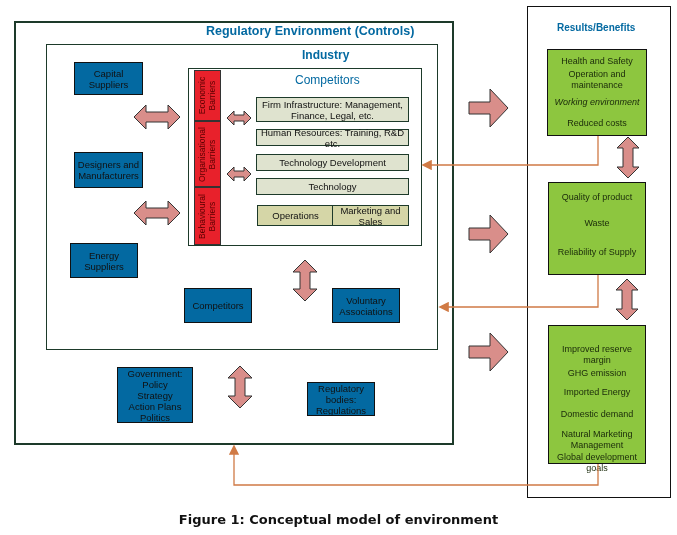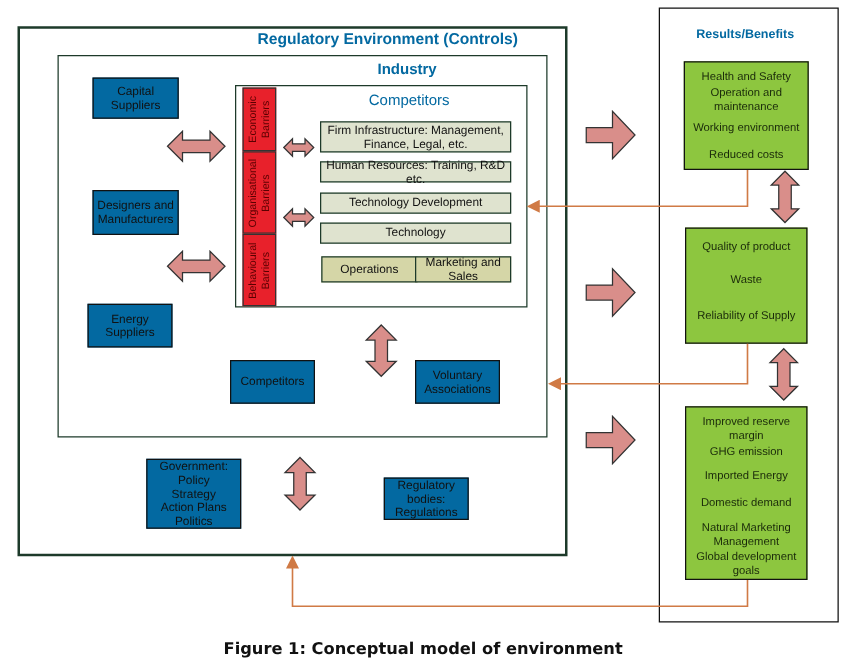--- a/index.html
+++ b/index.html
@@ -81,31 +81,31 @@
 bodies:
 Regulations</div>
 
 <div class="abs frame-black" style="left:527px; top:6px; width:144px; height:492px;"></div>
 <div class="title" style="left:557px; top:22px; font-size:10px;">Results/Benefits</div>
 
 <div class="green" style="left:547px; top:49px; width:100px; height:87px; padding-top:6px;">
   <div>Health and Safety</div>
   <div style="white-space:pre; margin-top:2px;">Operation and
 maintenance</div>
-  <div style="margin-top:6px;">Working environment</div>
+  <div style="margin-top:6px;font-style:italic;">Working environment</div>
   <div style="margin-top:10px;">Reduced costs</div>
 </div>
 
 <div class="green" style="left:548px; top:182px; width:98px; height:93px; padding-top:9px;">
   <div>Quality of product</div>
   <div style="margin-top:15px;">Waste</div>
   <div style="margin-top:18px;">Reliability of Supply</div>
 </div>
 
-<div class="green" style="left:548px; top:325px; width:98px; height:139px; padding-top:6px;">
+<div class="green" style="left:548px; top:325px; width:98px; height:139px; padding-top:18px;">
   <div style="white-space:pre;">Improved reserve
 margin</div>
   <div style="margin-top:2px;">GHG emission</div>
   <div style="margin-top:8px;">Imported Energy</div>
   <div style="margin-top:11px;">Domestic demand</div>
   <div style="white-space:pre; margin-top:9px;">Natural Marketing
 Management</div>
   <div style="white-space:pre; margin-top:1px;">Global development
 goals</div>
 </div>

